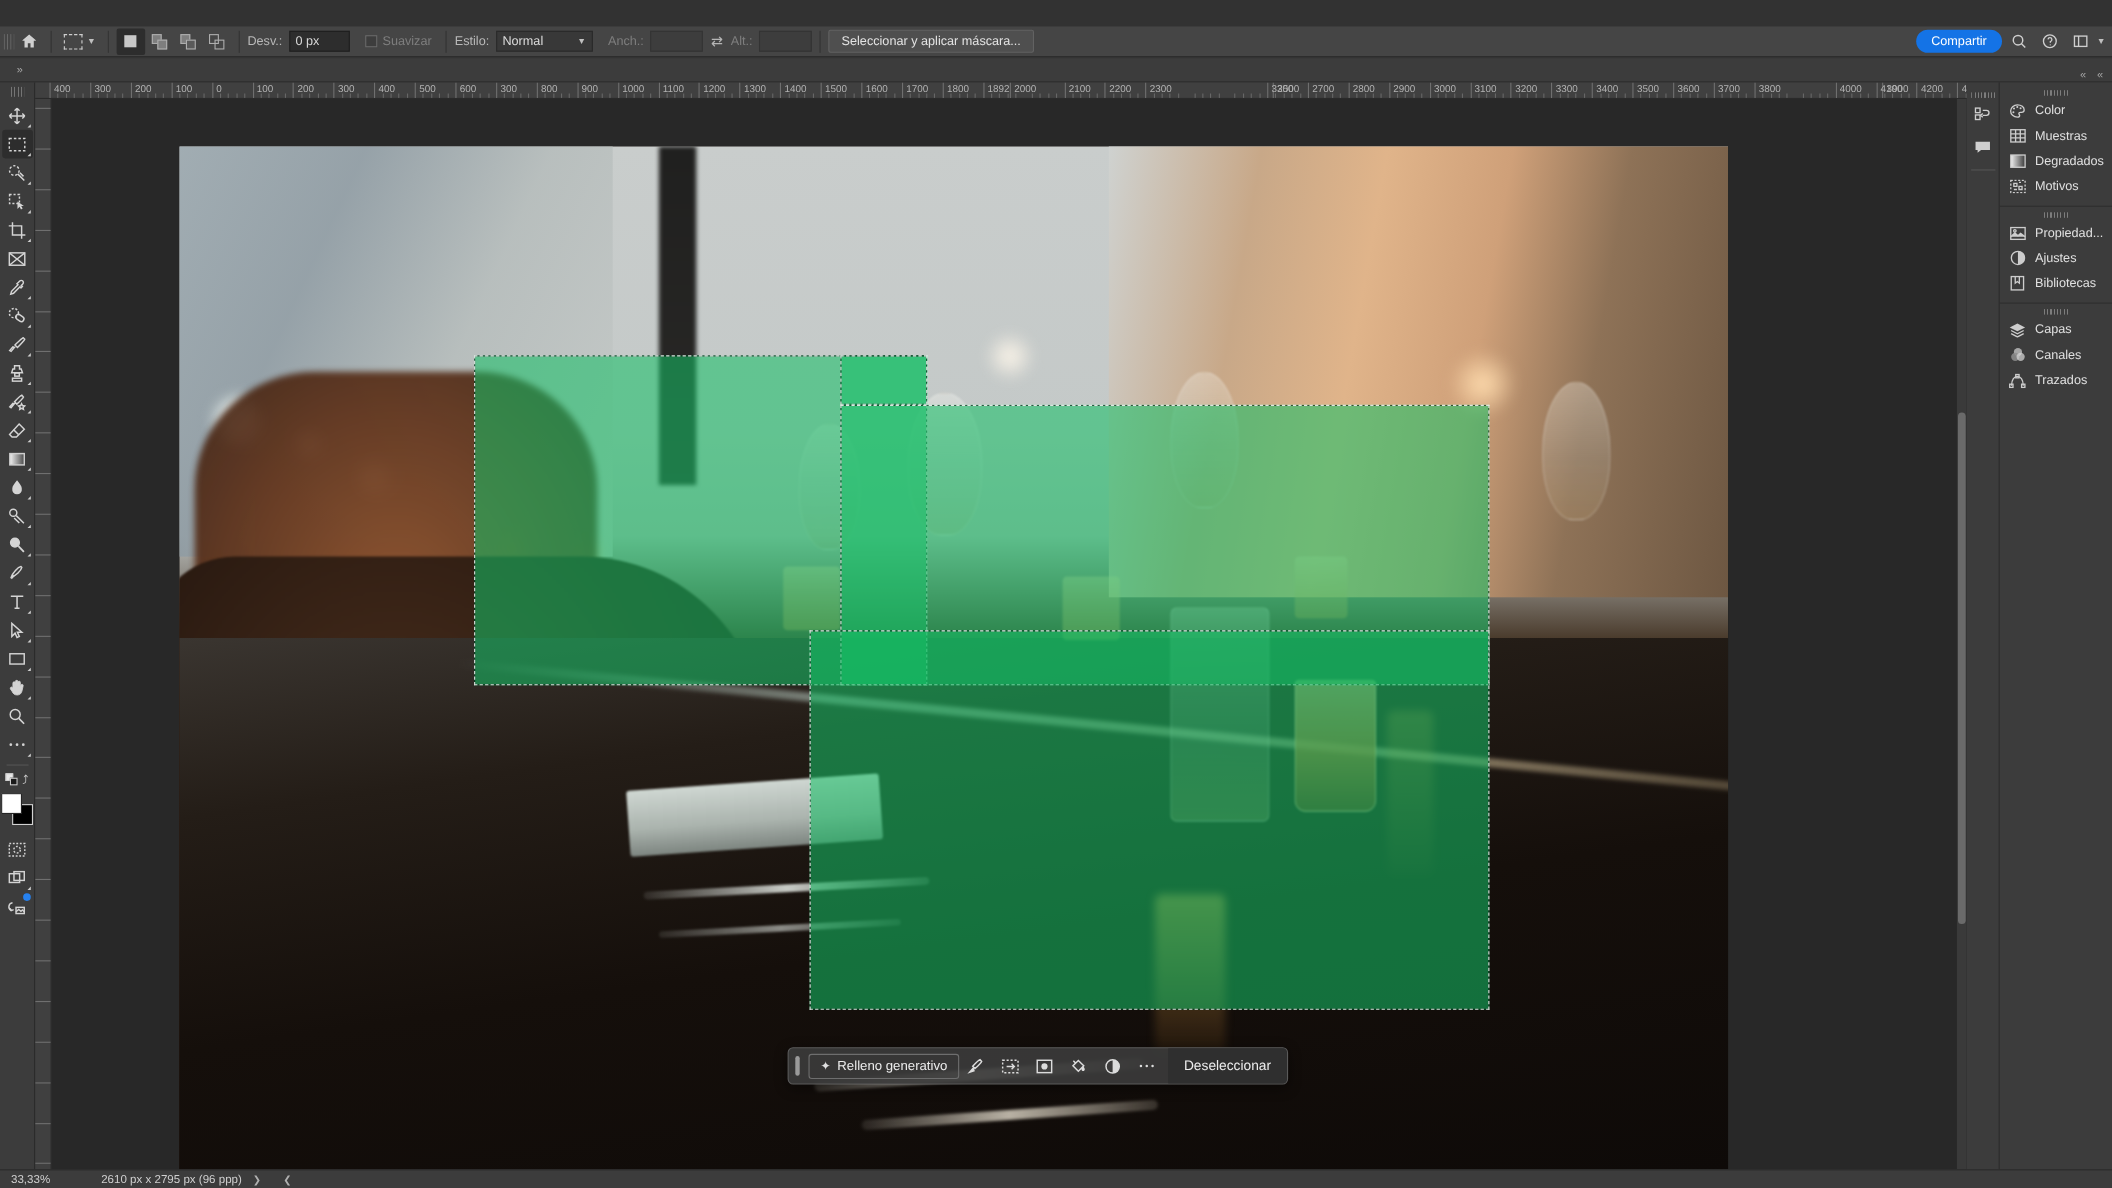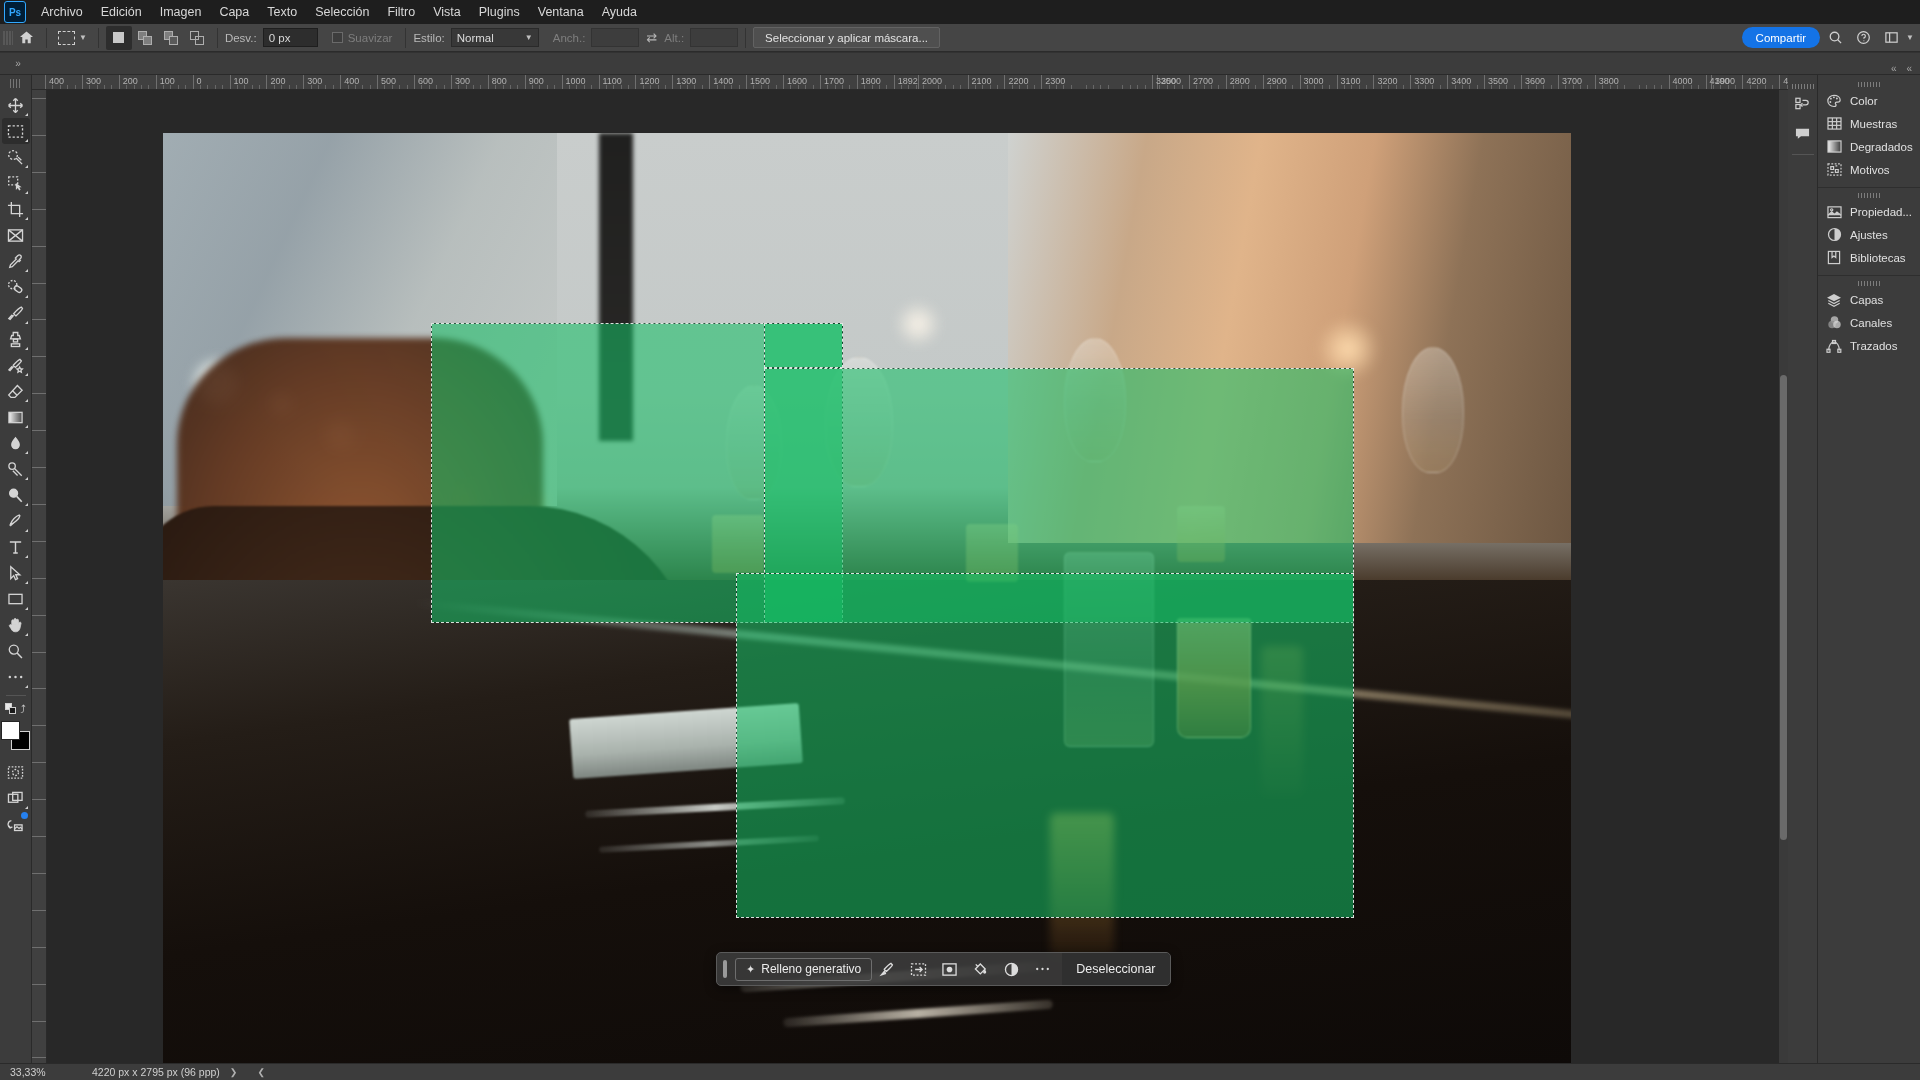--- a/index.html
+++ b/index.html
@@ -413,34 +413,20 @@
   .hscroll i {
     position: absolute; top: 1px; left: 560px; width: 560px; height: 7px;
     background: #6a6a6a; border-radius: 4px;
   }
 </style>
 </head>
 <body>
 
 <div id="app">
 
-  <div class="menubar">
-    <div class="ps-logo">Ps</div>
-    <div class="menu-item">Archivo</div>
-    <div class="menu-item">Edición</div>
-    <div class="menu-item">Imagen</div>
-    <div class="menu-item">Capa</div>
-    <div class="menu-item">Texto</div>
-    <div class="menu-item">Selección</div>
-    <div class="menu-item">Filtro</div>
-    <div class="menu-item">Vista</div>
-    <div class="menu-item">Plugins</div>
-    <div class="menu-item">Ventana</div>
-    <div class="menu-item">Ayuda</div>
-  </div>
 
   <div class="optionsbar">
     <div class="grip"></div>
 
     <div class="ob-btn home-icon">
       <svg width="15" height="15" viewBox="0 0 16 16">
           <path d="M8 1.5 1.5 7v.5H3.5V14h3.2v-4h2.6v4h3.2V7.5h2V7z"></path>
         </svg>
     </div>
 
@@ -1385,18 +1371,18 @@
               <rect x="6.9" y="1.6" width="3.2" height="3.2"></rect>
             </svg>
         </span>
         <span>Trazados</span>
       </div>
     </div>
   </div>
 
   <div class="statusbar">
     <span class="zoomval">33,33%</span>
-    <span class="docinfo">4220 px x 2795 px (96 ppp)</span>
+    <span class="docinfo">2610 px x 2795 px (96 ppp)</span>
     <span class="sb-arrow">❯</span>
     <span class="sb-arrow">❮</span>
   </div>
 
 </div>
 
 </body></html>

